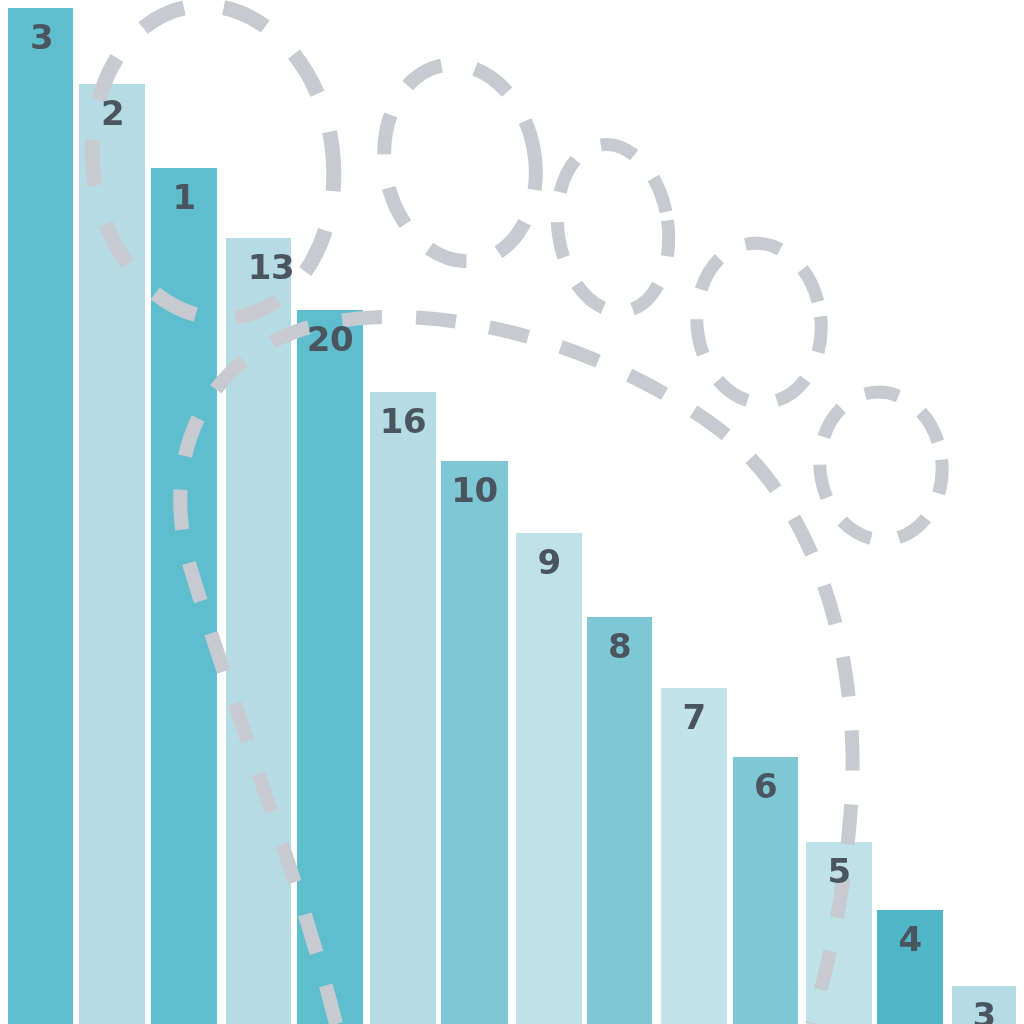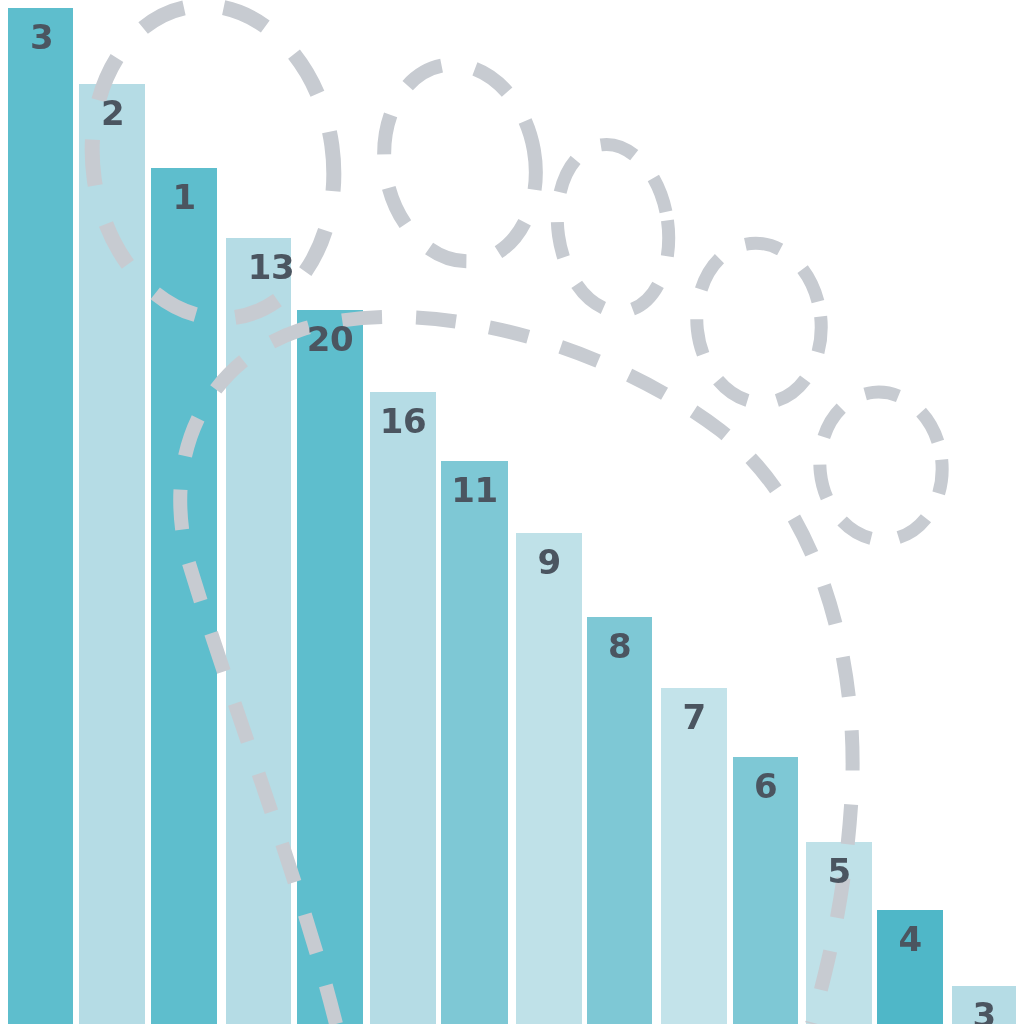--- a/index.html
+++ b/index.html
@@ -82,21 +82,21 @@
     </svg>
   </div>
 
   <div class="layer" id="labels-layer">
       <div class="bar-label" style="top: 20px; left: 30px; text-align: left;">3</div>
       <div class="bar-label" style="top: 96px; left: 101px; text-align: left;">2</div>
       <div class="bar-label" style="top: 180px; left: 151px; width: 66px; text-align: center;">1</div>
       <div class="bar-label" style="top: 250px; left: 238px; width: 66px; text-align: center;">13</div>
       <div class="bar-label" style="top: 322px; left: 297px; width: 66px; text-align: center;">20</div>
       <div class="bar-label" style="top: 404px; left: 370px; width: 66px; text-align: center;">16</div>
-      <div class="bar-label" style="top: 473px; left: 441px; width: 67px; text-align: center;">11</div>
+      <div class="bar-label" style="top: 473px; left: 441px; width: 67px; text-align: center;">10</div>
       <div class="bar-label" style="top: 545px; left: 516px; width: 66px; text-align: center;">9</div>
       <div class="bar-label" style="top: 629px; left: 587px; width: 65px; text-align: center;">8</div>
       <div class="bar-label" style="top: 700px; left: 661px; width: 66px; text-align: center;">7</div>
       <div class="bar-label" style="top: 769px; left: 733px; width: 65px; text-align: center;">6</div>
       <div class="bar-label" style="top: 854px; left: 806px; width: 66px; text-align: center;">5</div>
       <div class="bar-label" style="top: 922px; left: 877px; width: 66px; text-align: center;">4</div>
       <div class="bar-label" style="top: 998px; left: 952px; width: 64px; text-align: center;">3</div>
     </div>
 
 </div>

